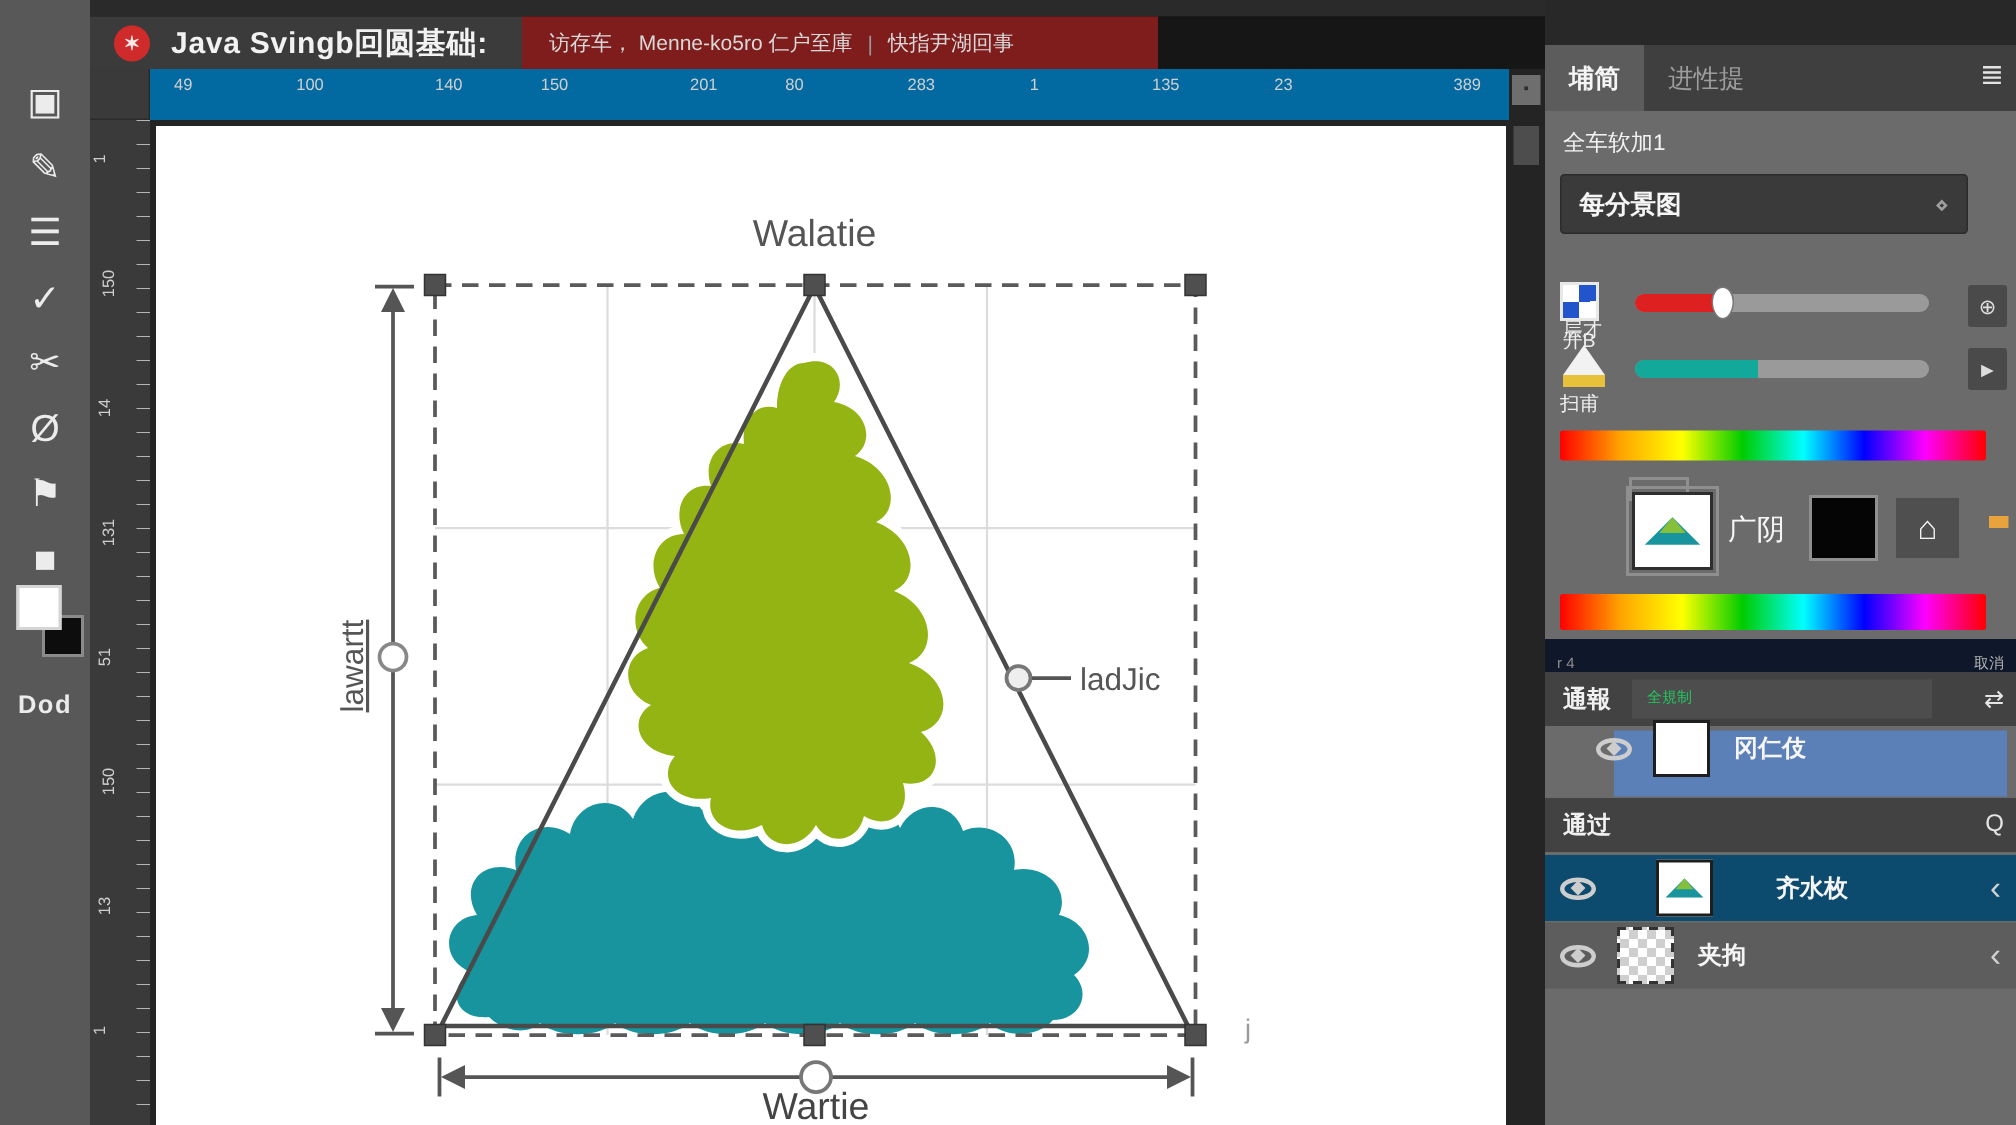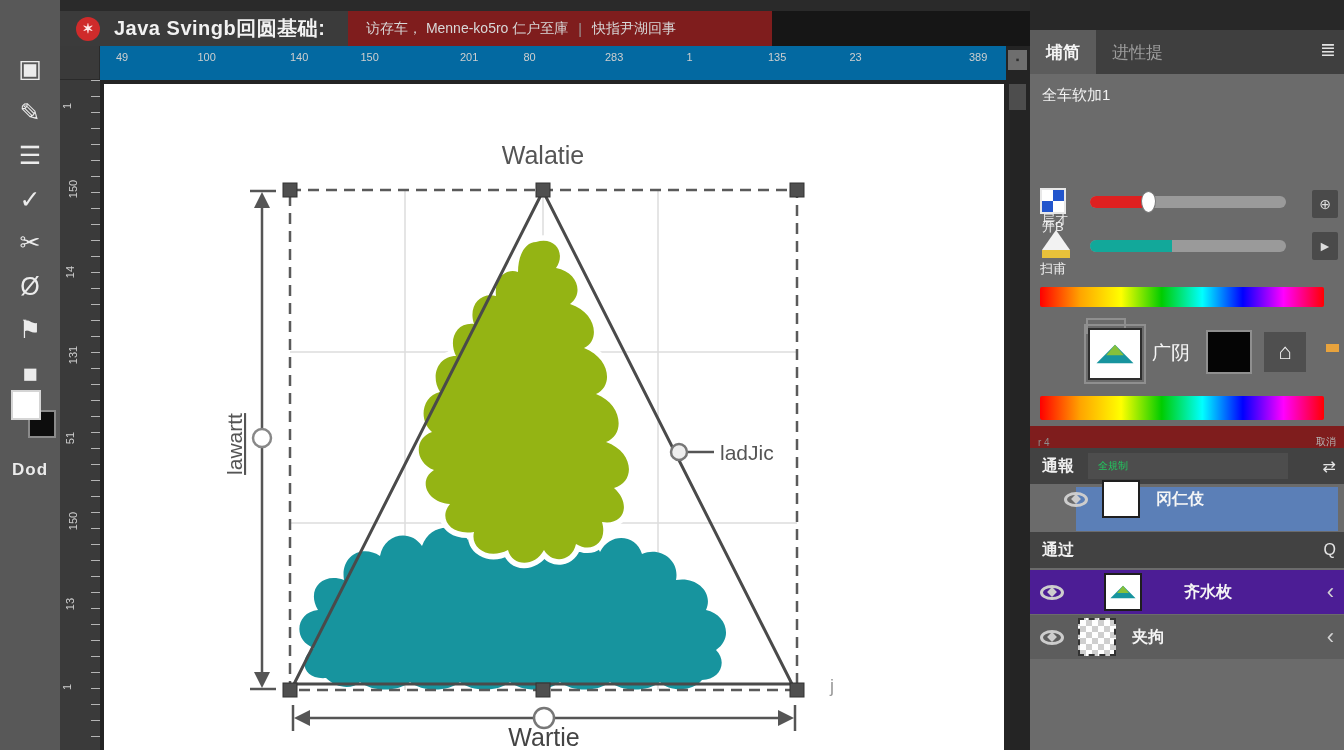--- a/index.html
+++ b/index.html
@@ -94,35 +94,35 @@
   .swatch-tab { left:56px; top:318px; width:40px; height:16px; border:2px solid #8f8f8f; }
   .thumb-box { left:58px; top:328px; width:54px; height:52px; background:#ffffff;
                border:2px solid #2e2e2e; outline:2px solid #8f8f8f; outline-offset:2px;
                display:flex; align-items:center; justify-content:center; }
   .swatch-label { left:122px; top:340px; color:#f5f5f5; font-size:19px; }
   .black-swatch { left:176px; top:330px; width:46px; height:44px; background:#050505;
                   border:2px solid #8f8f8f; }
   .home-btn { left:234px; top:332px; width:42px; height:40px; background:#4f4f4f;
               color:#f5f5f5; font-size:22px; text-align:center; line-height:40px; }
   .orange-tick { left:296px; top:344px; width:13px; height:8px; background:#e8a33d; }
-  .panel-footer { left:0; top:426px; width:314px; height:20px; background:#7f1d1d;
+  .panel-footer { left:0; top:426px; width:314px; height:20px; background:#0f172a;
                   color:#8e8e8e; font-size:10px; display:flex; align-items:center;
                   padding:16px 8px; }
   .panel-footer .right { margin-left:auto; color:#b5b5b5; }
 
   
   .lyr-header { left:0; width:314px; height:36px; background:#424242; display:flex;
                 align-items:center; }
   .lyr-header .hlabel { color:#f0f0f0; font-size:16px; font-weight:bold; margin-left:12px; }
   .lyr-header .hfield { margin-left:14px; width:200px; height:26px; background:#4d4d4d;
                         color:#22c55e; font-size:10px; line-height:26px; padding-left:10px; }
   .lyr-header .hicon { margin-left:auto; margin-right:8px; color:#e5e5e5; font-size:16px; }
   .hdr1 { top:448px;justify-content:center; } .hdr2 { top:532px; }
   .lyr-row { left:0; width:314px; height:44px; display:flex; align-items:center; }
-  .row1 { top:477px;padding-left:24px; } .row2 { top:570px; background:#4c1d95;gap:26px; }
+  .row1 { top:477px;padding-left:24px; } .row2 { top:570px; background:#0c4a6e;gap:26px; }
   .row3 { top:615px; background:#5d5d5d; }
   .rowfill { position:absolute; left:46px; top:487px; width:262px; height:44px;
              background:#5b7fb7; }
   .eye { width:24px; height:15px; border:3px solid #cdcdcd; border-radius:50%;
          margin-left:10px; position:relative; flex:none; }
   .eye .pupil { position:absolute; left:50%; top:50%; width:7px; height:7px;
                 transform:translate(-50%,-50%) rotate(45deg); background:#cdcdcd; }
   .lyr-thumb { width:38px; height:38px; background:#ffffff; border:2px solid #1e1e1e;
                margin-left:14px; flex:none; display:flex; align-items:center;
                justify-content:center; position:relative; z-index:2; }
@@ -278,20 +278,24 @@
 <div class="abs" id="panel">
   <div class="abs paneltop"></div>
   <div class="abs tabbar">
     <div class="tab active">埔简</div>
     <div class="tab inactive">进性提</div>
   </div>
   <div class="panel-menu">≣</div>
 
   <div class="abs section-label">全车软加1</div>
 
+  <div class="abs dropdown">
+    <span>每分景图</span>
+    <span class="dd-arrow">⋄</span>
+  </div>
 
   <div class="abs mini-label sl1-label">层才</div>
   <div class="abs slider-icon1"></div>
   <div class="abs slider slider1">
     <div class="fill"></div>
     <div class="knob"></div>
   </div>
   <div class="abs sl-btn sl-btn1">⊕</div>
   <div class="abs mini-label sl1-sub">开B</div>
 

